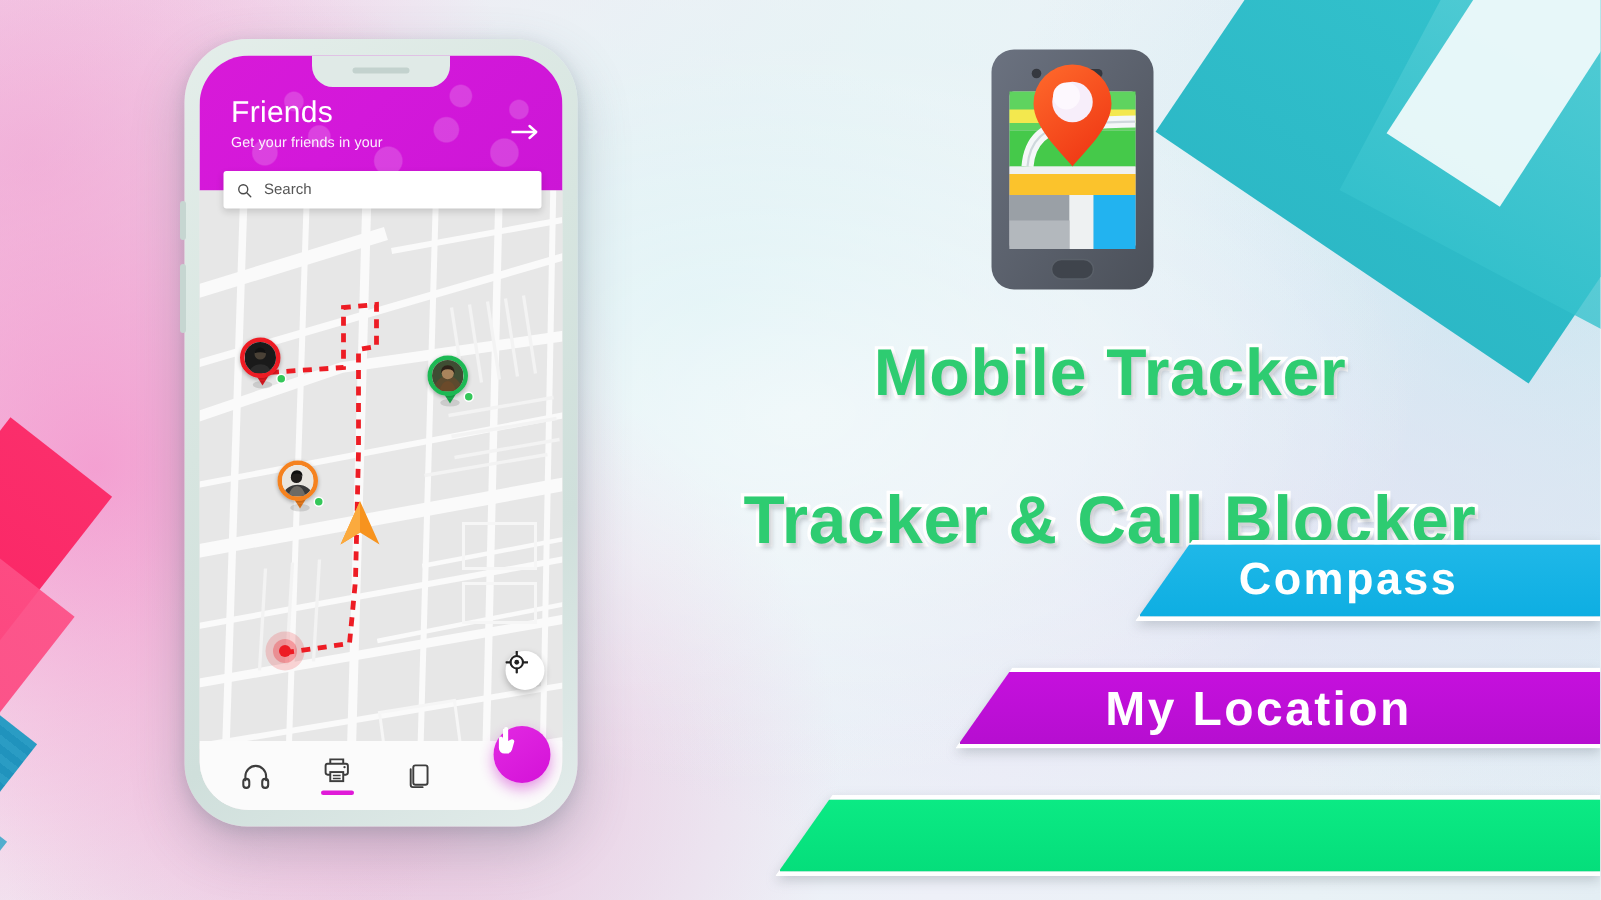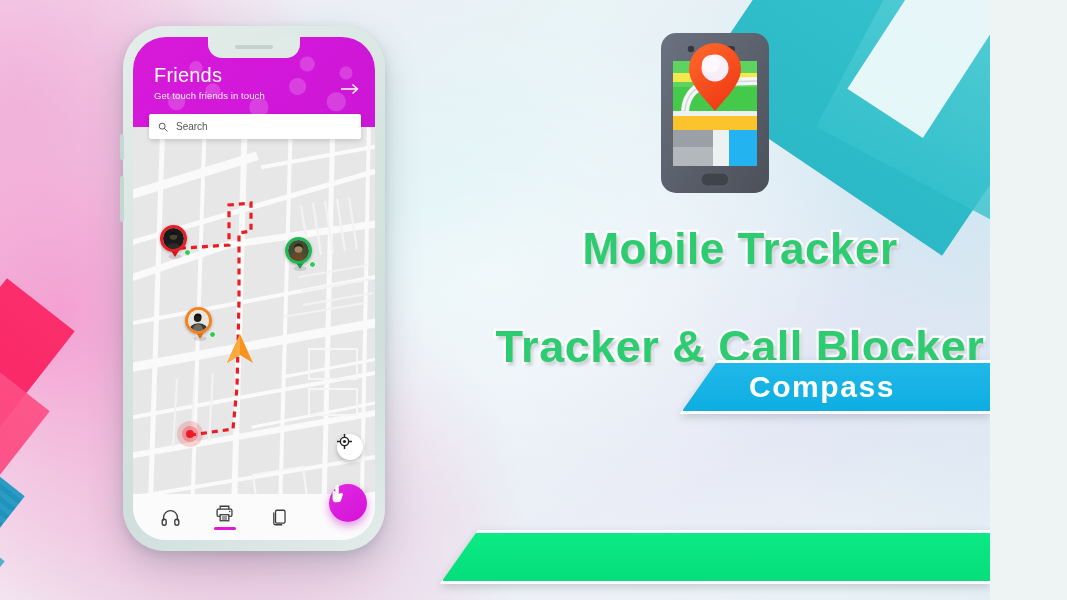--- a/index.html
+++ b/index.html
@@ -4,21 +4,21 @@
 <style>
   * { margin:0; padding:0; box-sizing:border-box; }
   html,body { width:1067px; height:600px; overflow:hidden; }
   body {
     font-family:"Liberation Sans", sans-serif;
     position:relative;
     background:#eef3f4;
   }
 
   
-  #stage { position:absolute; inset:0; width:990px; height:600px; overflow:hidden; }
+  #stage { position:absolute; inset:0; width:1067px; height:600px; overflow:hidden; }
 
   .bg-base {
     position:absolute; inset:0;
     background:
       radial-gradient(circle at 6% 52%,  rgba(244,150,205,0.85) 0%, rgba(244,160,208,0.45) 16%, rgba(255,255,255,0) 34%),
       radial-gradient(circle at 2% 18%,  rgba(238,170,215,0.70) 0%, rgba(255,255,255,0) 28%),
       radial-gradient(circle at 26% 86%, rgba(236,150,200,0.55) 0%, rgba(255,255,255,0) 30%),
       radial-gradient(ellipse at 44% 34%, rgba(214,239,243,0.95) 0%, rgba(229,243,246,0.6) 30%, rgba(255,255,255,0) 58%),
       radial-gradient(ellipse at 78% 60%, rgba(225,226,243,0.85) 0%, rgba(255,255,255,0) 46%),
       radial-gradient(circle at 96% 30%, rgba(190,228,238,0.75) 0%, rgba(255,255,255,0) 34%),
@@ -280,21 +280,21 @@
   <div class="ribbon rb-bl-pink2"></div>
   <div class="ribbon rb-bl-teal"></div>
   <div class="ribbon rb-bl-teal2"></div>
 
   <div class="phone">
     <div class="screen">
 
       <div class="app-header">
         <div class="hdr-texture"></div>
         <div class="hdr-title">Friends</div>
-        <div class="hdr-sub">Get touch friends in touch</div>
+        <div class="hdr-sub">Get your friends in your</div>
         <div class="hdr-arrow">
           <svg width="20" height="12" viewBox="0 0 20 12">
             <path d="M1 6 H17" stroke="#fff" stroke-width="1.6" fill="none"></path>
             <path d="M13 2 L17.5 6 L13 10" stroke="#fff" stroke-width="1.6" fill="none" stroke-linecap="round" stroke-linejoin="round"></path>
           </svg>
         </div>
       </div>
 
       <div class="notch">
         <div class="notch-speaker"></div>
@@ -485,18 +485,22 @@
   <div class="title-block">
     <div class="title-line l1">Mobile Tracker</div>
     <div class="title-line l2">Tracker &amp; Call Blocker</div>
   </div>
 
   <div class="banner b-compass">
     <div class="skin"></div>
     <span class="label">Compass</span>
   </div>
 
+  <div class="banner b-mylocation">
+    <div class="skin"></div>
+    <span class="label">My Location</span>
+  </div>
 
   <div class="banner b-gps">
     <div class="skin"></div>
   </div>
 
 </div>
 
 </body></html>

